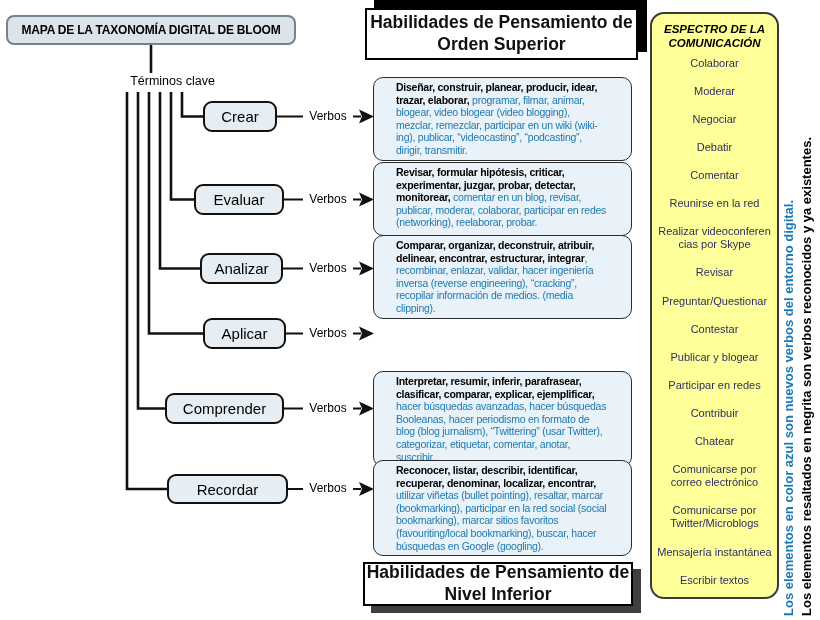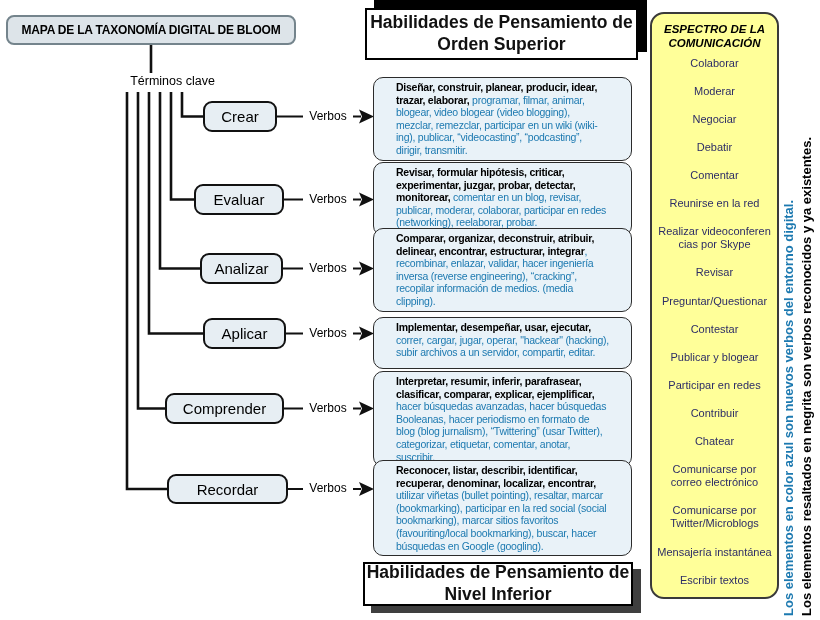--- a/index.html
+++ b/index.html
@@ -118,25 +118,22 @@
   <div class="abs verbos-label" style="left:303px;top:326px">Verbos</div>
   <div class="abs verbos-label" style="left:303px;top:401px">Verbos</div>
   <div class="abs verbos-label" style="left:303px;top:481px">Verbos</div>
 
   <div class="abs verbs-box" style="top:77px;min-height:81px">
     <span class="bold">Diseñar, construir, planear, producir, idear, trazar, elaborar, </span><span class="blue">programar, filmar, animar, blogear, video blogear (video blogging), mezclar, remezclar, participar en un wiki (wiki-ing), publicar, “videocasting”, “podcasting”, dirigir, transmitir.</span>
   </div>
   <div class="abs verbs-box" style="top:162px;min-height:74px">
     <span class="bold">Revisar, formular hipótesis, criticar, experimentar, juzgar, probar, detectar, monitorear, </span><span class="blue">comentar en un blog, revisar, publicar, moderar, colaborar, participar en redes (networking), reelaborar, probar.</span>
   </div>
-  <div class="abs verbs-box" style="top:228px;min-height:77px">
+  <div class="abs verbs-box" style="top:235px;min-height:77px">
     <span class="bold">Comparar, organizar, deconstruir, atribuir, delinear, encontrar, estructurar, integrar</span><span class="blue">, recombinar, enlazar, validar, hacer ingeniería inversa (reverse engineering), “cracking”, recopilar información de medios. (media clipping).</span>
-  </div>
-  <div class="abs verbs-box" style="top:317px;min-height:52px">
-    <span class="bold">Implementar, desempeñar, usar, ejecutar, </span><span class="blue">correr, cargar, jugar, operar, "hackear" (hacking), subir archivos a un servidor, compartir, editar.</span>
   </div>
   <div class="abs verbs-box" style="top:371px;min-height:84px">
     <span class="bold">Interpretar, resumir, inferir, parafrasear, clasificar, comparar, explicar, ejemplificar, </span><span class="blue">hacer búsquedas avanzadas, hacer búsquedas Booleanas, hacer periodismo en formato de blog (blog jurnalism), “Twittering” (usar Twitter), categorizar, etiquetar, comentar, anotar, suscribir.</span>
   </div>
   <div class="abs verbs-box" style="top:460px;min-height:91px">
     <span class="bold">Reconocer, listar, describir, identificar, recuperar, denominar, localizar, encontrar, </span><span class="blue">utilizar viñetas (bullet pointing), resaltar, marcar (bookmarking), participar en la red social (social bookmarking), marcar sitios favoritos (favouriting/local bookmarking), buscar, hacer búsquedas en Google (googling).</span>
   </div>
 
   <div class="abs spectrum">
     <div class="spectrum-title">ESPECTRO DE LA COMUNICACIÓN</div>

